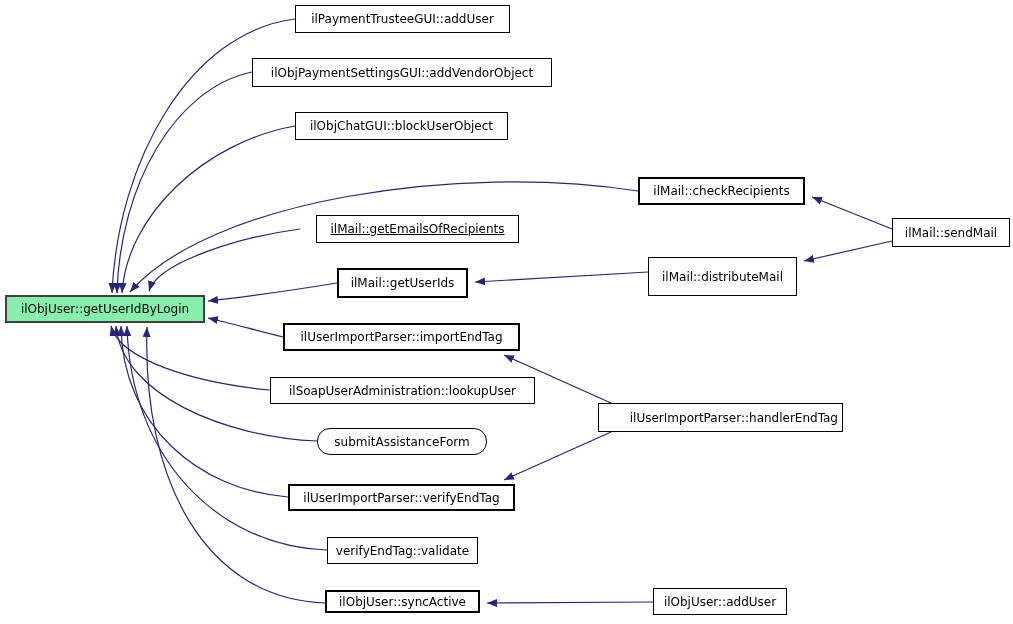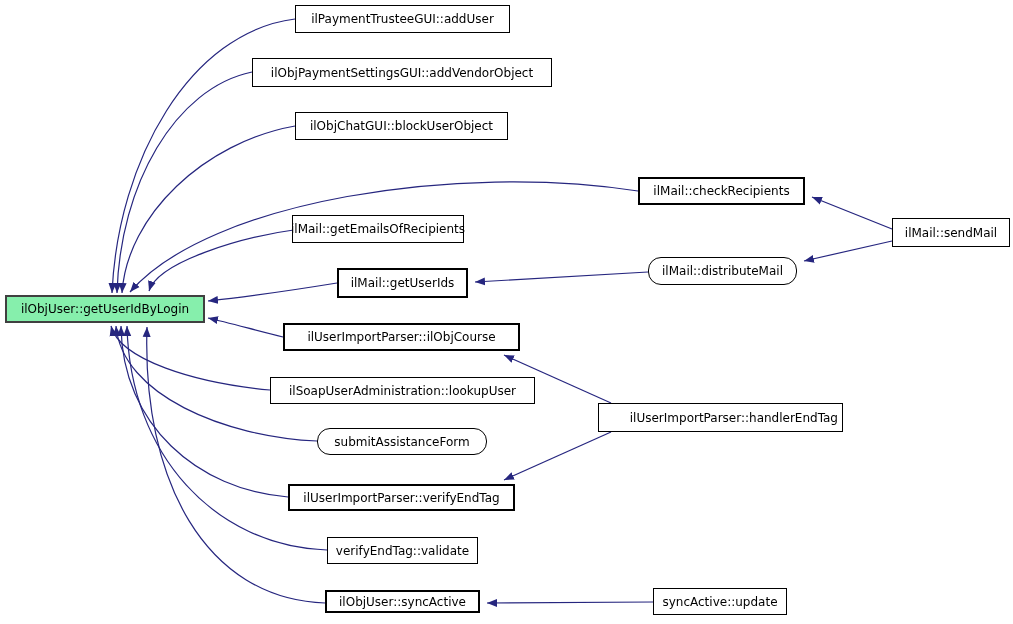--- a/index.html
+++ b/index.html
@@ -69,47 +69,47 @@
       </div>
       <div class="graph-node" style="left: 295px; top: 112px; width: 213px; height: 28px;">
         <span>ilObjChatGUI::blockUserObject</span>
       </div>
       <div class="graph-node bold" style="left: 638px; top: 177px; width: 167px; height: 28px;">
         <span>ilMail::checkRecipients</span>
       </div>
       <div class="graph-node" style="left: 892px; top: 218px; width: 118px; height: 29px;">
         <span>ilMail::sendMail</span>
       </div>
-      <div class="graph-node" style="left: 648px; top: 257px; width: 149px; height: 28px; border-radius: 13px;">
+      <div class="graph-node" style="left: 648px; top: 257px; width: 149px; height: 39px;">
         <span>ilMail::distributeMail</span>
       </div>
-      <div class="graph-node" style="left: 292px; top: 215px; width: 172px; height: 28px;">
+      <div class="graph-node" style="left: 316px; top: 215px; width: 203px; height: 28px; text-decoration: underline;">
         <span>ilMail::getEmailsOfRecipients</span>
       </div>
       <div class="graph-node bold" style="left: 337px; top: 268px; width: 131px; height: 30px;">
         <span>ilMail::getUserIds</span>
       </div>
       <div class="graph-node bold" style="left: 283px; top: 323px; width: 237px; height: 28px;">
-        <span>ilUserImportParser::ilObjCourse</span>
+        <span>ilUserImportParser::importEndTag</span>
       </div>
       <div class="graph-node" style="left: 270px; top: 377px; width: 265px; height: 27px;">
         <span>ilSoapUserAdministration::lookupUser</span>
       </div>
       <div class="graph-node" style="left: 598px; top: 403px; width: 245px; height: 29px; justify-content: flex-end;">
         <span>ilUserImportParser::handlerEndTag</span>
       </div>
       <div class="graph-node" style="left: 317px; top: 428px; width: 170px; height: 27px; border-radius: 13px;">
         <span>submitAssistanceForm</span>
       </div>
       <div class="graph-node bold" style="left: 288px; top: 484px; width: 227px; height: 27px;">
         <span>ilUserImportParser::verifyEndTag</span>
       </div>
       <div class="graph-node" style="left: 327px; top: 537px; width: 151px; height: 27px;">
         <span>verifyEndTag::validate</span>
       </div>
       <div class="graph-node bold" style="left: 325px; top: 590px; width: 155px; height: 23px;">
         <span>ilObjUser::syncActive</span>
       </div>
       <div class="graph-node" style="left: 653px; top: 588px; width: 134px; height: 27px;">
-        <span>syncActive::update</span>
+        <span>ilObjUser::addUser</span>
       </div>
     </div>
 </div>
 
 </body></html>

